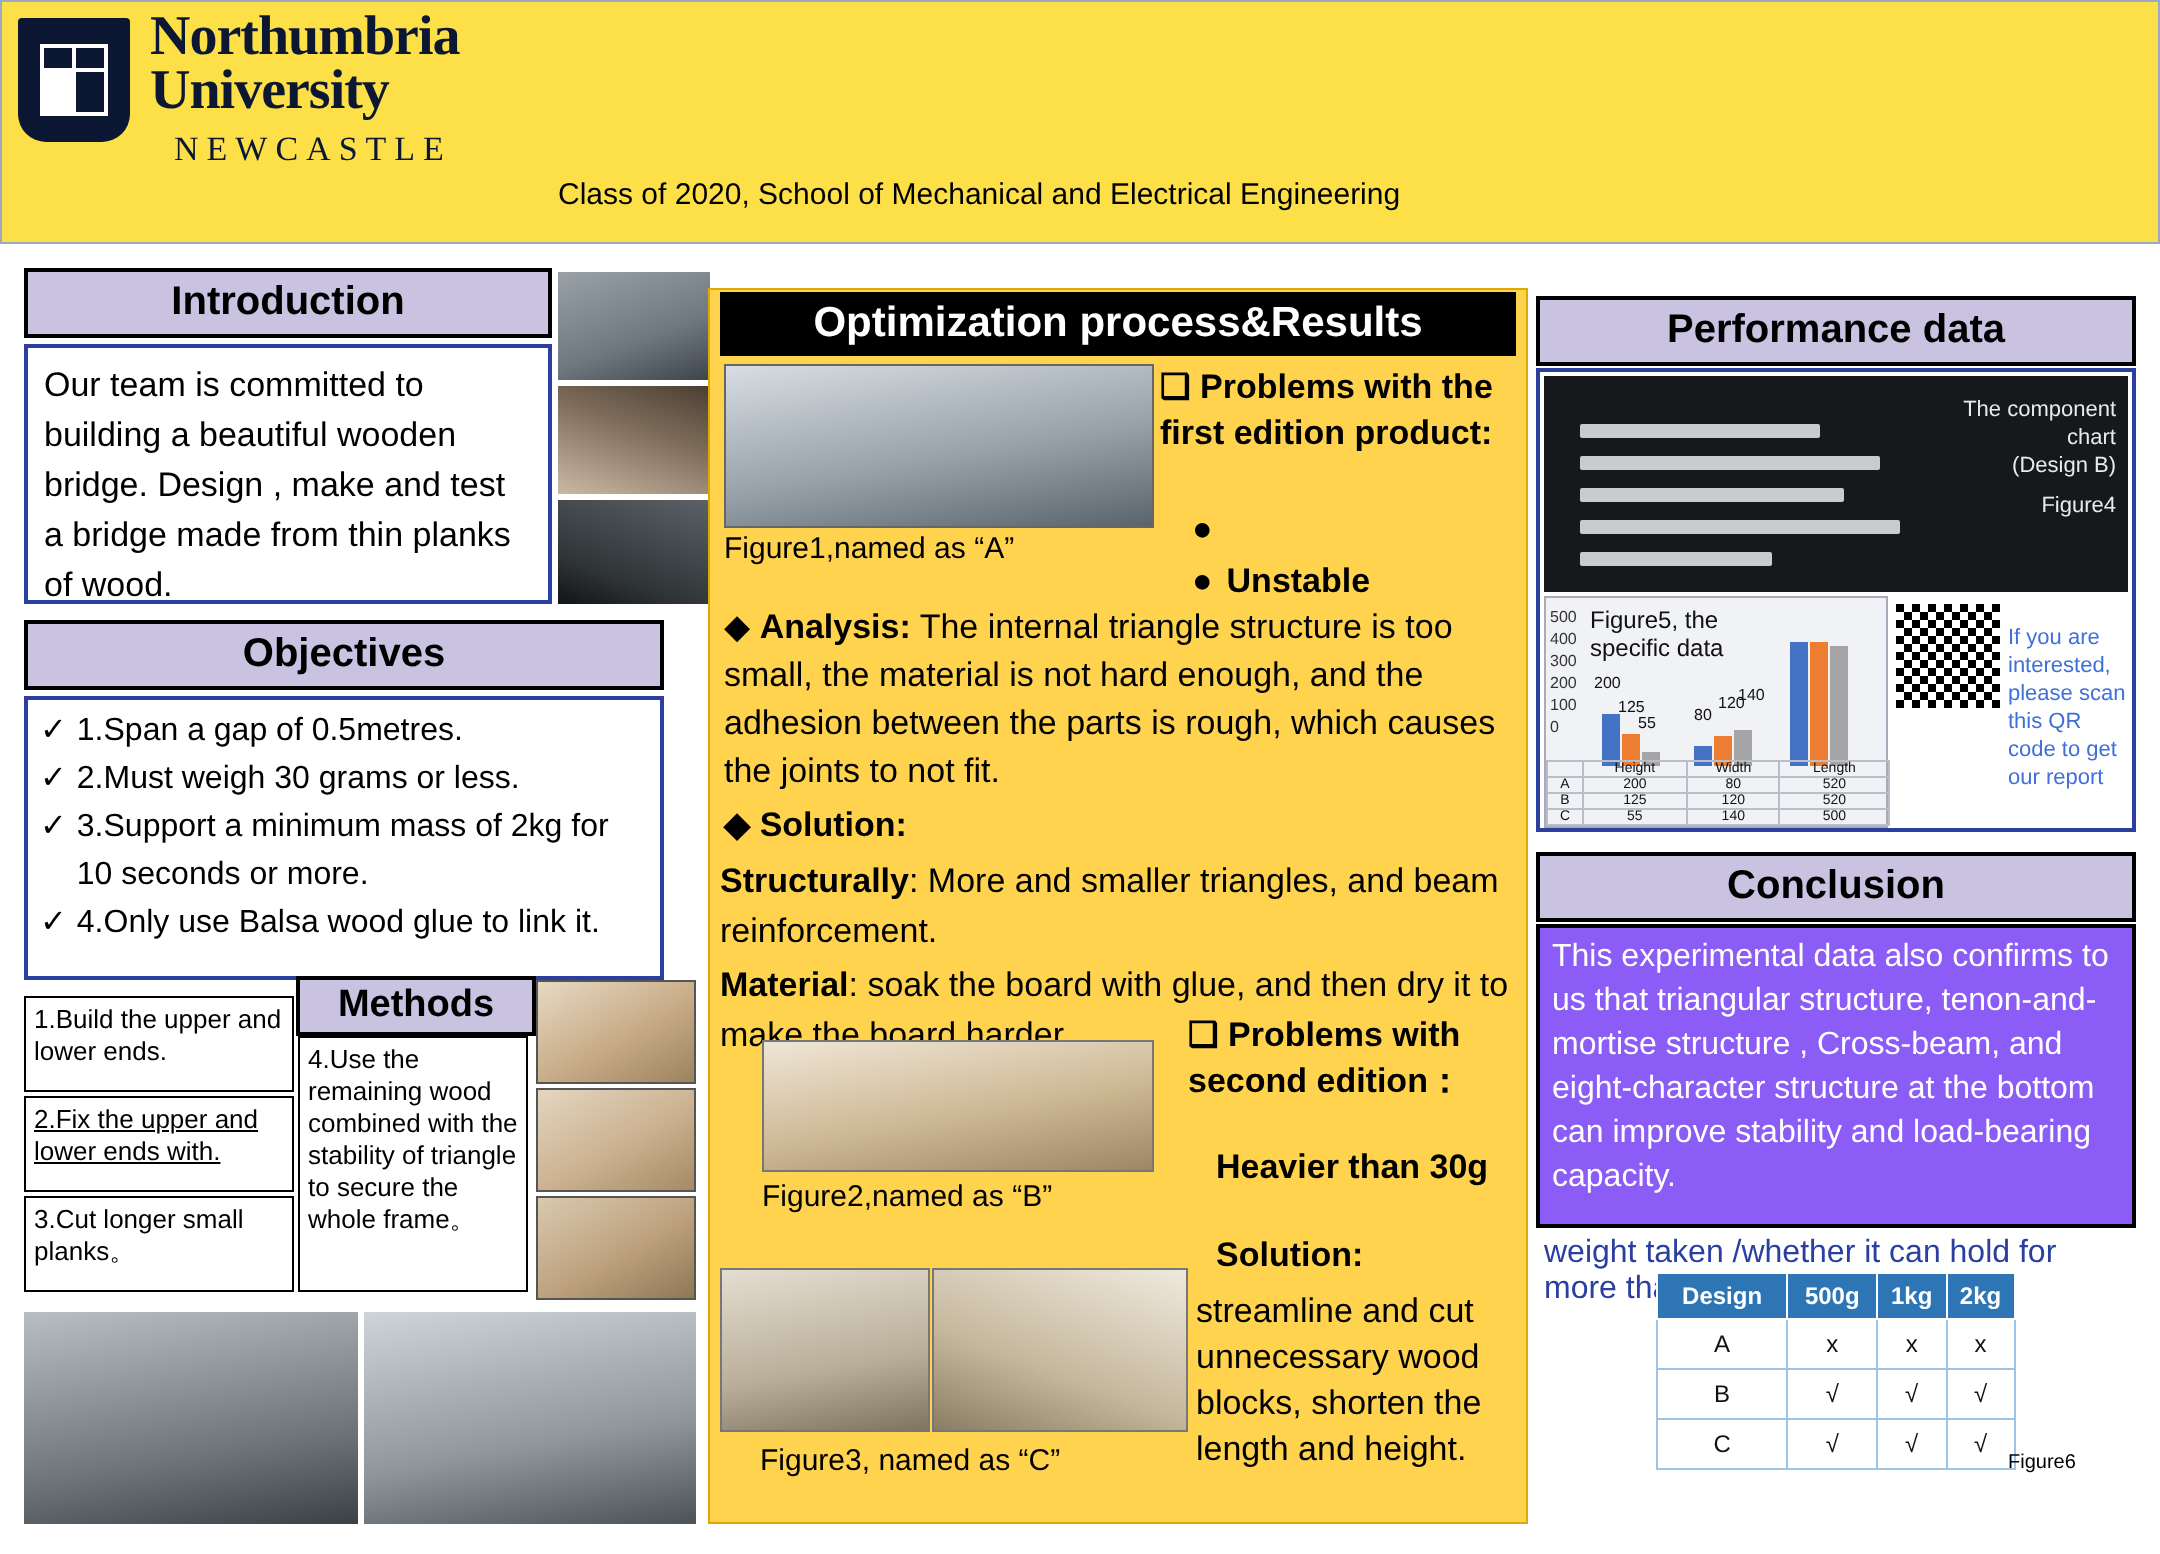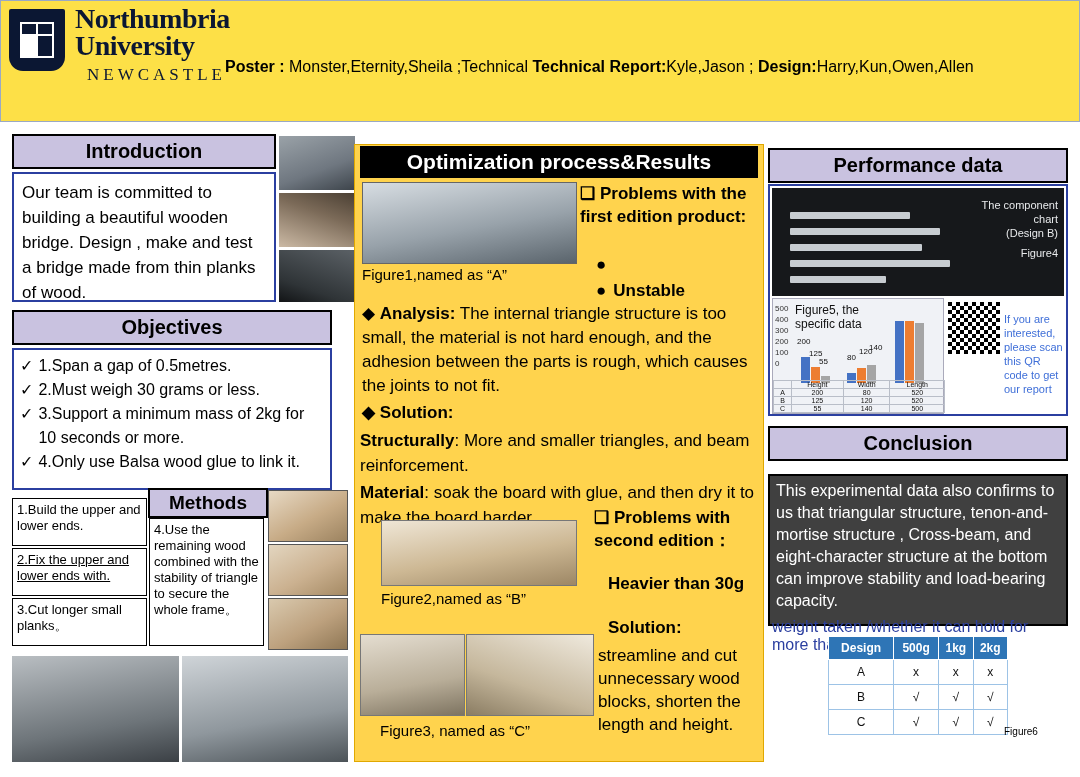--- a/index.html
+++ b/index.html
@@ -182,22 +182,22 @@
     background:
       repeating-linear-gradient(90deg,#000 0 4px,#fff 4px 8px),
       repeating-linear-gradient(0deg,#000 0 4px,#fff 4px 8px);
     background-blend-mode:difference; border:2px solid #fff;
   }
   .qr-text { position:absolute; left:1004px; top:312px; width:62px; font-size:11px; color:#3f6fd8; line-height:14px; }
 
   .conc-hdr { left:768px; top:426px; width:300px; }
   .conc-body {
     position:absolute; left:768px; top:462px; width:300px; height:152px;
-    background:#404040; border:2px solid #000; color:#fff;
-    font-size:16px; line-height:22px; padding:4px 6px;margin-top:12px;
+    background:#8b5cf6; border:2px solid #000; color:#fff;
+    font-size:16px; line-height:22px; padding:4px 6px;
   }
   .fig6-note { position:absolute; left:772px; top:618px; width:292px; font-size:16px; color:#2b3fa0; }
   .tbl6 {
     position:absolute; left:828px; top:636px; width:180px;
     border-collapse:collapse; font-size:12px; background:#fff;
   }
   .tbl6 th {
     background:#2e75b6; color:#fff; font-weight:bold; border:1px solid #fff; padding:4px 0;
   }
   .tbl6 td { border:1px solid #9dc3e6; text-align:center; padding:5px 0; color:#111; }
@@ -212,23 +212,21 @@
     <div class="logo-shield">
       <div class="crest">
           <i></i>
           <i></i>
           <i class="w"></i>
           <i></i>
         </div>
     </div>
     <div class="uni-name">Northumbria University</div>
     <div class="uni-sub">NEWCASTLE</div>
-    <div class="authors">
-      <b>Poster :</b><span> Monster,Eternity,Sheila ;</span><span>Technical </span><b>Technical Report:</b><span>Kyle,Jason ;</span> <b>Design:</b><span>Harry,Kun,Owen,Allen</span>
-    </div>
+    <div class="classline">Class of 2020,  School of Mechanical and Electrical Engineering</div>
   </div>
 
   <div class="box hdr intro-hdr">Introduction</div>
   <div class="intro-body">Our team is committed to building a beautiful wooden  bridge.  Design , make and test a bridge made from thin planks of wood.</div>
   <div class="intro-photos">
     <div class="ph p1"></div>
     <div class="ph p2"></div>
     <div class="ph p3"></div>
   </div>
 

